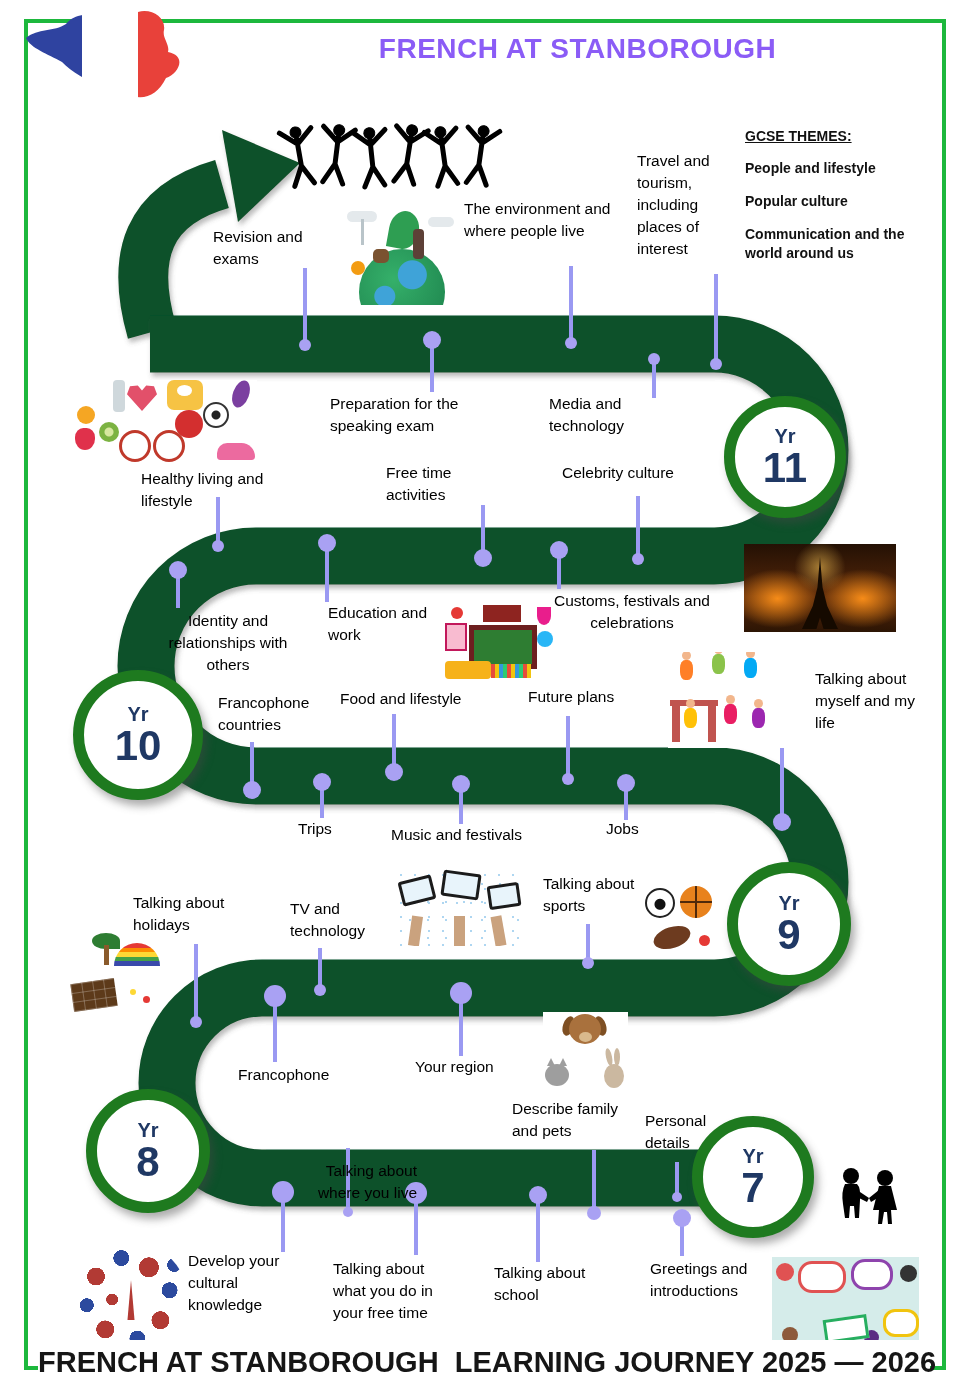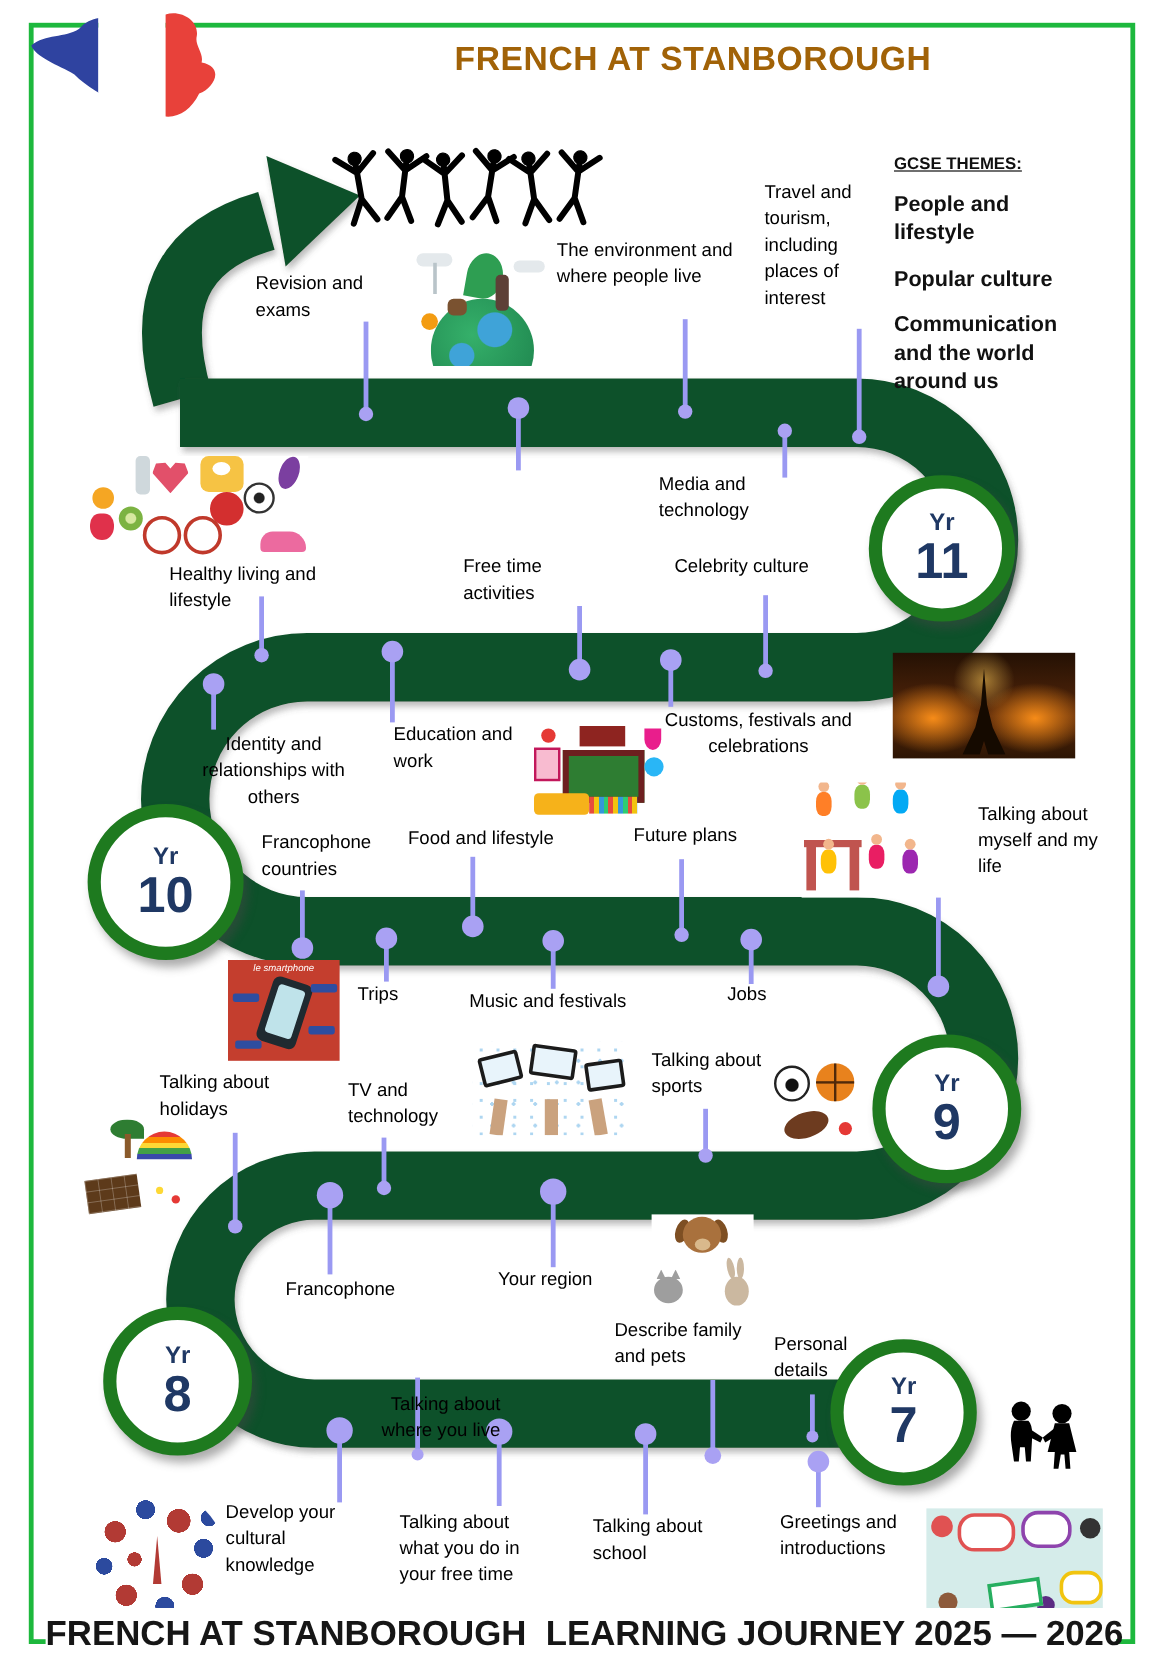--- a/index.html
+++ b/index.html
@@ -5,28 +5,28 @@
   html,body{margin:0;padding:0;background:#fff;}
   #page{position:relative;width:960px;height:1387px;background:#fff;overflow:hidden;
         font-family:"Liberation Sans",sans-serif;}
   
   #frame{position:absolute;left:24px;top:19px;width:914px;height:1343px;
          border:4px solid #1db83d;z-index:0;}
   
   #draw{position:absolute;left:0;top:0;z-index:2;}
   
   #header-title{position:absolute;left:200px;top:33px;width:755px;text-align:center;
-    font-size:28px;font-weight:bold;color:#a16207;letter-spacing:.5px;z-index:7;}
+    font-size:28px;font-weight:bold;color:#8b5cf6;letter-spacing:.5px;z-index:7;}
   #footer-title{position:absolute;left:38px;top:1340px;width:892px;height:44px;background:#fff;
     text-align:center;font-size:29px;font-weight:bold;color:#161616;white-space:pre;
     line-height:44px;z-index:7;}
   
   #gcse-themes{position:absolute;left:745px;top:128px;width:165px;z-index:6;color:#111;}
   #gcse-themes .gt-head{font-size:14px;font-weight:bold;text-decoration:underline;margin-bottom:15px;}
-  #gcse-themes .gt-item{font-size:18px;font-weight:bold;margin-bottom:15px;line-height:1.3;}
+  #gcse-themes .gt-item{font-size:14px;font-weight:bold;margin-bottom:15px;line-height:1.3;}
   
   .year{position:absolute;background:#fff;border:11px solid #1e7a1f;border-radius:50%;
     box-shadow:4px 6px 8px rgba(70,70,70,.45);display:flex;flex-direction:column;
     align-items:center;justify-content:center;color:#1f3864;z-index:5;}
   .year .yr{font-weight:bold;font-size:20px;line-height:1.1;}
   .year .num{font-weight:bold;font-size:42px;line-height:1.02;}
   #c-yr11{left:724px;top:396px;width:100px;height:100px;}
   #c-yr10{left:73px;top:670px;width:108px;height:108px;}
   #c-yr9{left:727px;top:862px;width:102px;height:102px;}
   #c-yr8{left:86px;top:1089px;width:102px;height:102px;}
@@ -359,20 +359,21 @@
     <span class="num">8</span>
   </div>
   <div class="year" id="c-yr7">
     <span class="yr">Yr</span>
     <span class="num">7</span>
   </div>
 
   <div class="lbl" id="l-rev">Revision and exams</div>
   <div class="lbl" id="l-env">The environment and where people live</div>
   <div class="lbl" id="l-trav">Travel and tourism, including places of interest</div>
+  <div class="lbl" id="l-prep">Preparation for the speaking exam</div>
   <div class="lbl" id="l-med">Media and technology</div>
   <div class="lbl" id="l-heal">Healthy living and lifestyle</div>
   <div class="lbl" id="l-free">Free time activities</div>
   <div class="lbl" id="l-celeb">Celebrity culture</div>
   <div class="lbl" id="l-cust">Customs, festivals and celebrations</div>
   <div class="lbl" id="l-ident">Identity and relationships with others</div>
   <div class="lbl" id="l-edu">Education and work</div>
   <div class="lbl" id="l-franc">Francophone countries</div>
   <div class="lbl" id="l-food">Food and lifestyle</div>
   <div class="lbl" id="l-fut">Future plans</div>
@@ -434,29 +435,20 @@
     <i class="fr1"></i>
       <i class="fr2"></i>
       <i class="fr3"></i>
     <i class="kid k1"></i>
       <i class="kid k2"></i>
       <i class="kid k3"></i>
     <i class="kid k4"></i>
       <i class="kid k5"></i>
       <i class="kid k6"></i>
   </div>
-  <div class="ph" id="img-phone">
-    <i class="body"></i>
-      <i class="scr"></i>
-    <i class="cap">le smartphone</i>
-    <i class="c1"></i>
-      <i class="c2"></i>
-      <i class="c3"></i>
-      <i class="c4"></i>
-  </div>
   <div class="ph" id="img-sports">
     <i class="socc"></i>
       <i class="bask"></i>
       <i class="rug"></i>
       <i class="red"></i>
   </div>
   <div class="ph" id="img-tv">
     <i class="a1"></i>
       <i class="a2"></i>
       <i class="a3"></i>

